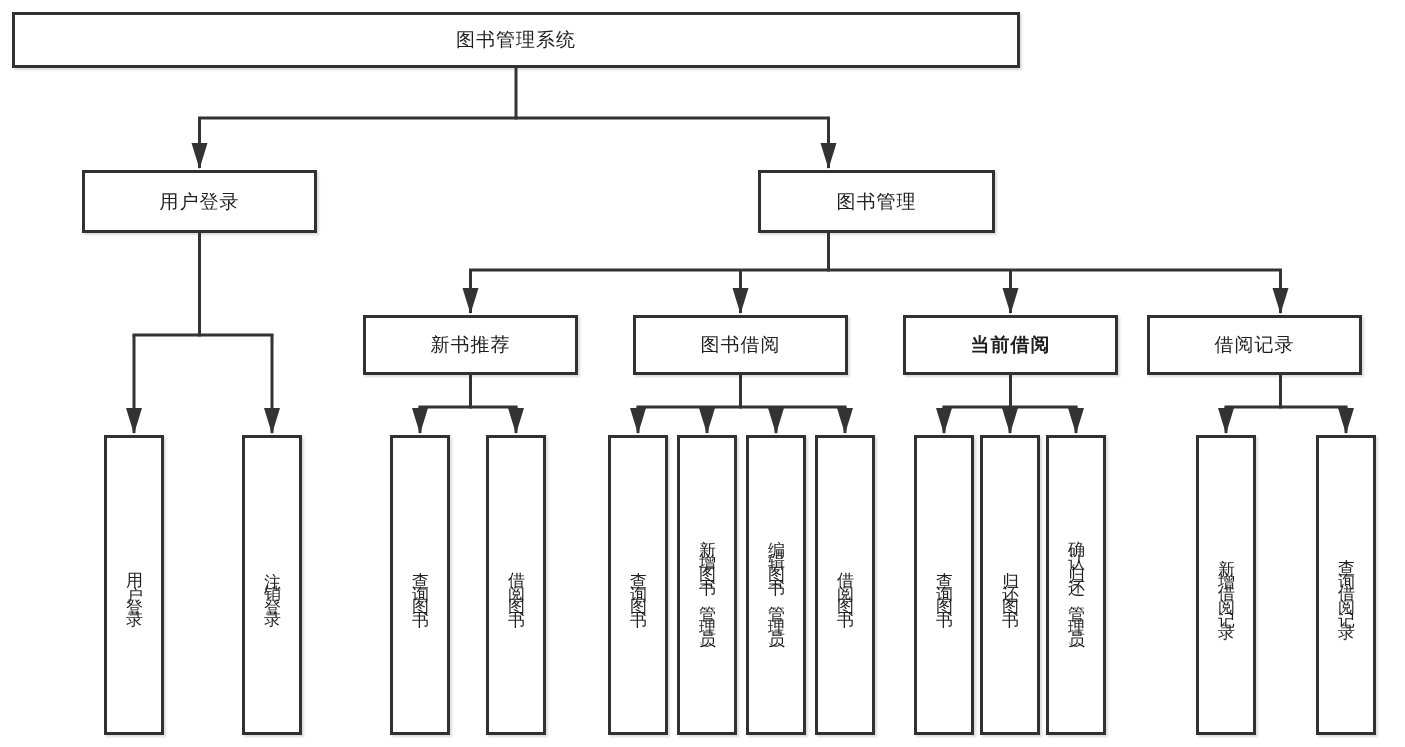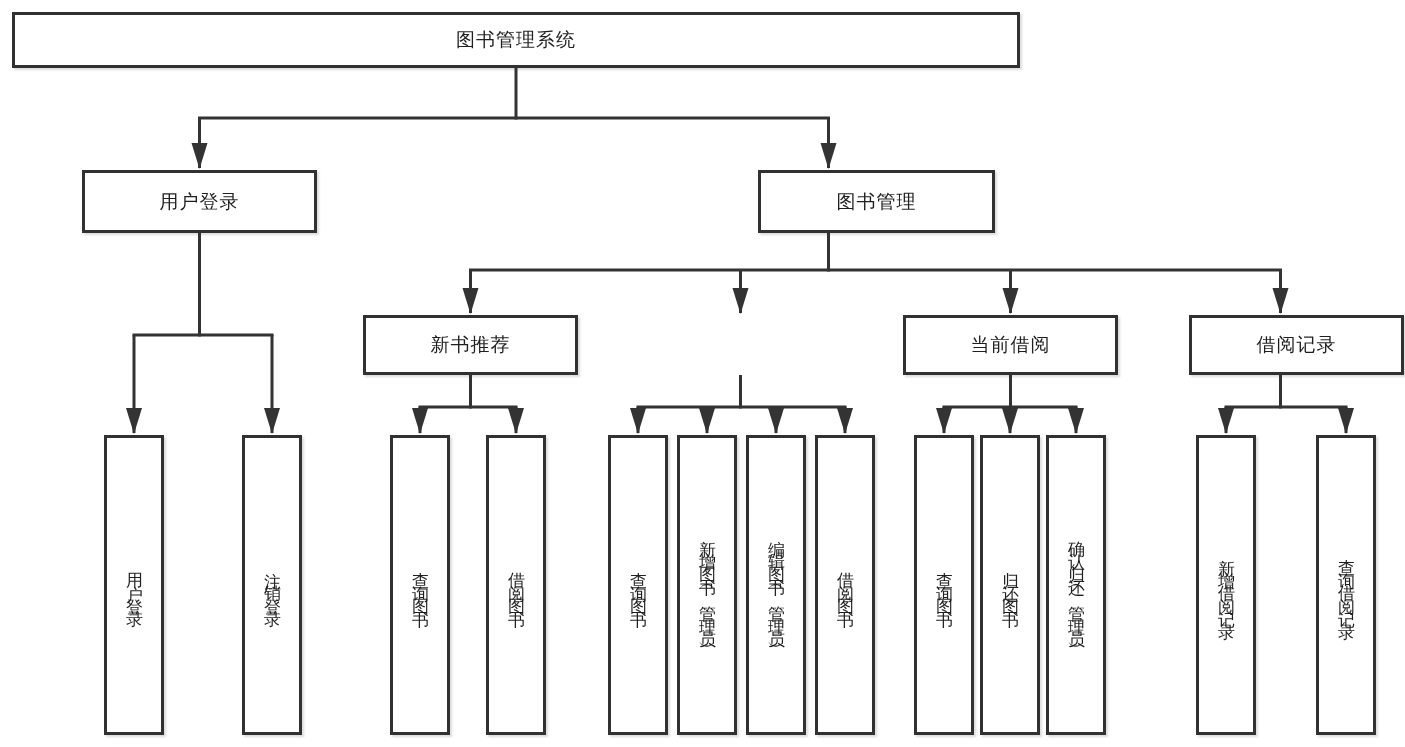--- a/index.html
+++ b/index.html
@@ -108,24 +108,27 @@
   <div class="box lv2" style="left:82px;width:235px;">
     <span>用户登录</span>
   </div>
   <div class="box lv2" style="left:710px;width:237px;margin-left:48px;">
     <span>图书管理</span>
   </div>
 
   <div class="box lv3" style="left:363px;">
     <span>新书推荐</span>
   </div>
-  <div class="box lv3" style="left:903px;">
+  <div class="box lv3" style="left:633px;">
+    <span>图书借阅</span>
+  </div>
+  <div class="box lv3" style="left:903px;font-weight:bold;">
     <span>当前借阅</span>
   </div>
-  <div class="box lv3" style="left:1189px;">
+  <div class="box lv3" style="left:1147px;">
     <span>借阅记录</span>
   </div>
 
   <div class="box leaf" style="left:104px;">
     <span class="vtext">用户登录</span>
   </div>
   <div class="box leaf" style="left:242px;">
     <span class="vtext">注销登录</span>
   </div>
 

